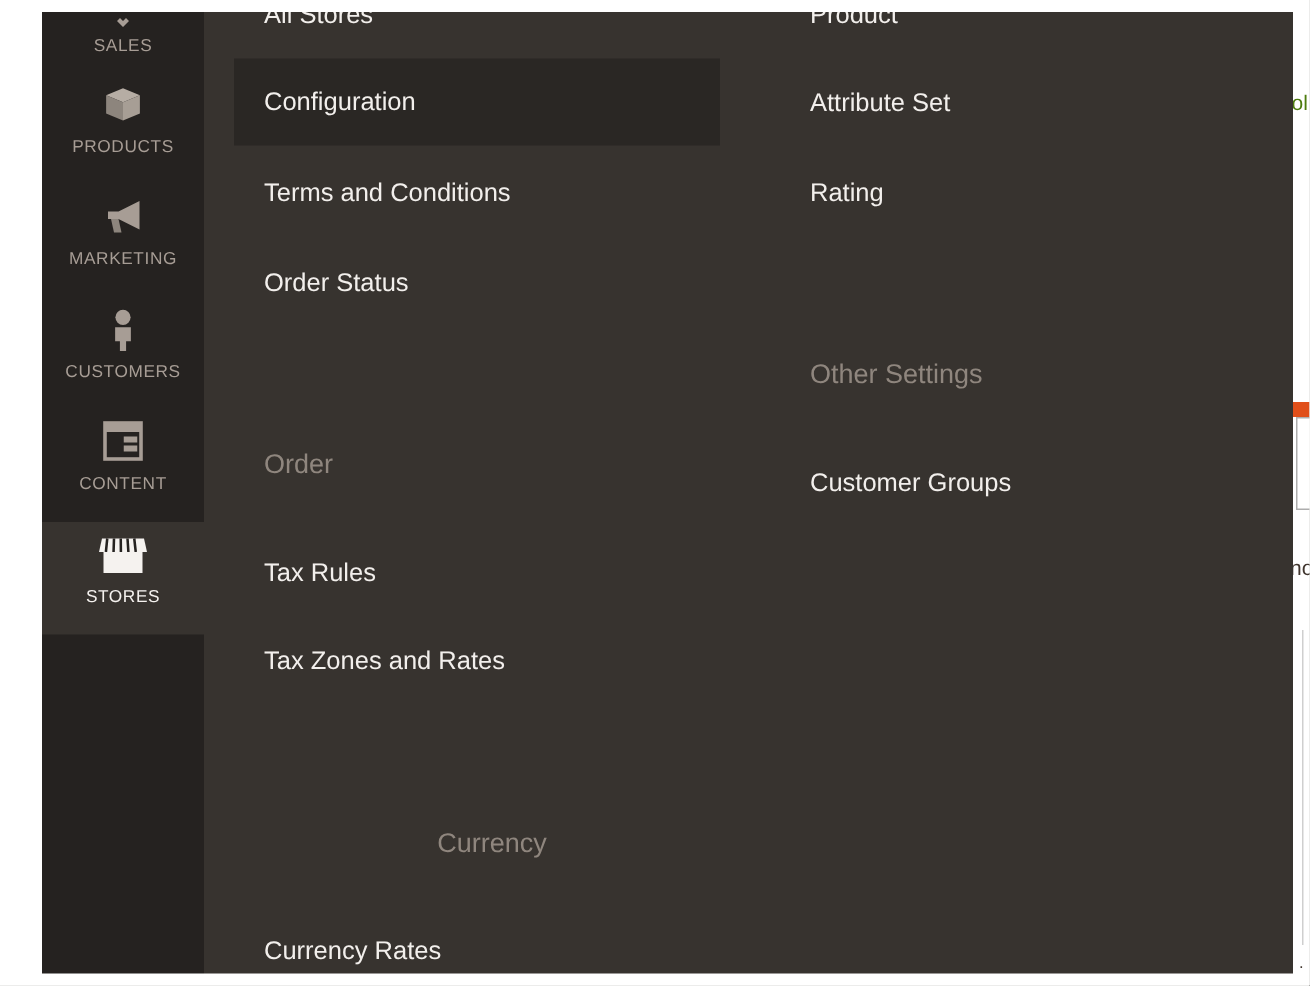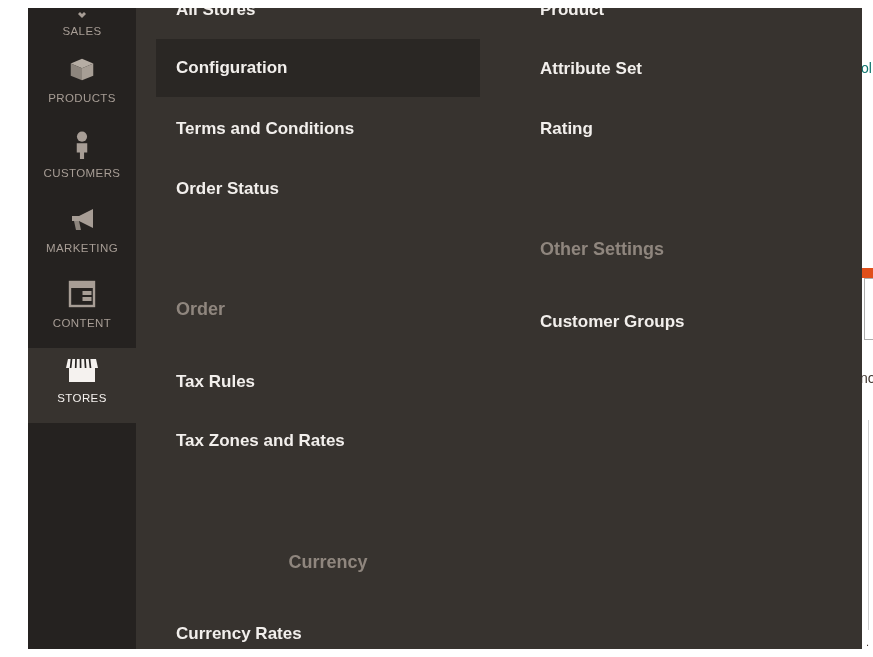--- a/index.html
+++ b/index.html
@@ -30,21 +30,21 @@
     left: 0; top: 0;
     width: 873px; height: 657px;
     background: #ffffff;
   }
   .bg-text {
     position: absolute;
     font-size: 14px;
     color: #41362f;
     white-space: nowrap;
   }
-  .bg-link { color: #0f766e; }
+  .bg-link { color: #4d7c0f; }
   .bg-box {
     position: absolute;
     border: 1px solid #adadad;
     background: #ffffff;
   }
   .bg-chip {
     position: absolute;
     background: #e04f1a;
   }
   .bg-vline {
@@ -104,21 +104,20 @@
 
   
   #menu-panel {
     position: absolute;
     left: 136px;
     top: 8px;
     width: 726px;
     height: 641px;
     background: #37332f;
     overflow: hidden;
-    font-weight: bold;
   }
   .menu-col {
     position: absolute;
     top: 0;
     width: 344px;
   }
   .menu-col.col-1 { left: 20px; }
   .menu-col.col-2 { left: 384px; }
   .group-title {
     font-size: 18px;
@@ -184,36 +183,36 @@
           <path d="M4 9 L16 14 L16 27 L4 22 Z" fill="#8d857d"></path>
           <path d="M28 9 L16 14 L16 27 L28 22 Z" fill="#a79e95"></path>
         </svg>
       </span>
       <span class="nav-label">PRODUCTS</span>
     </div>
 
 
     <div class="nav-item">
       <span class="ico">
+        <svg width="32" height="28" viewBox="0 0 32 28">
+          <path d="M6 11 L13 11 L27 4 L27 23 L13 16 L6 16 Z" fill="#a79d95"></path>
+          <path d="M8 16 L13 16 L15 25 L10 25 Z" fill="#8d857d"></path>
+        </svg>
+      </span>
+      <span class="nav-label">MARKETING</span>
+    </div>
+
+    <div class="nav-item">
+      <span class="ico">
         <svg width="28" height="30" viewBox="0 0 28 32">
           <circle cx="14" cy="7" r="5.4" fill="#a79d95"></circle>
           <path d="M8.4 14 h11.2 v10 h-3.4 v7 h-4.4 v-7 h-3.4 Z" fill="#a79d95"></path>
         </svg>
       </span>
       <span class="nav-label">CUSTOMERS</span>
-    </div>
-
-    <div class="nav-item">
-      <span class="ico">
-        <svg width="32" height="28" viewBox="0 0 32 28">
-          <path d="M6 11 L13 11 L27 4 L27 23 L13 16 L6 16 Z" fill="#a79d95"></path>
-          <path d="M8 16 L13 16 L15 25 L10 25 Z" fill="#8d857d"></path>
-        </svg>
-      </span>
-      <span class="nav-label">MARKETING</span>
     </div>
 
     <div class="nav-item">
       <span class="ico">
         <svg width="28" height="28" viewBox="0 0 28 28">
           <rect x="2" y="2" width="24" height="24" fill="none" stroke="#a79d95" stroke-width="2.4"></rect>
           <rect x="2" y="2" width="24" height="6" fill="#a79d95"></rect>
           <rect x="14.5" y="11" width="9" height="4" fill="#a79d95"></rect>
           <rect x="14.5" y="17" width="9" height="4" fill="#a79d95"></rect>
         </svg>

